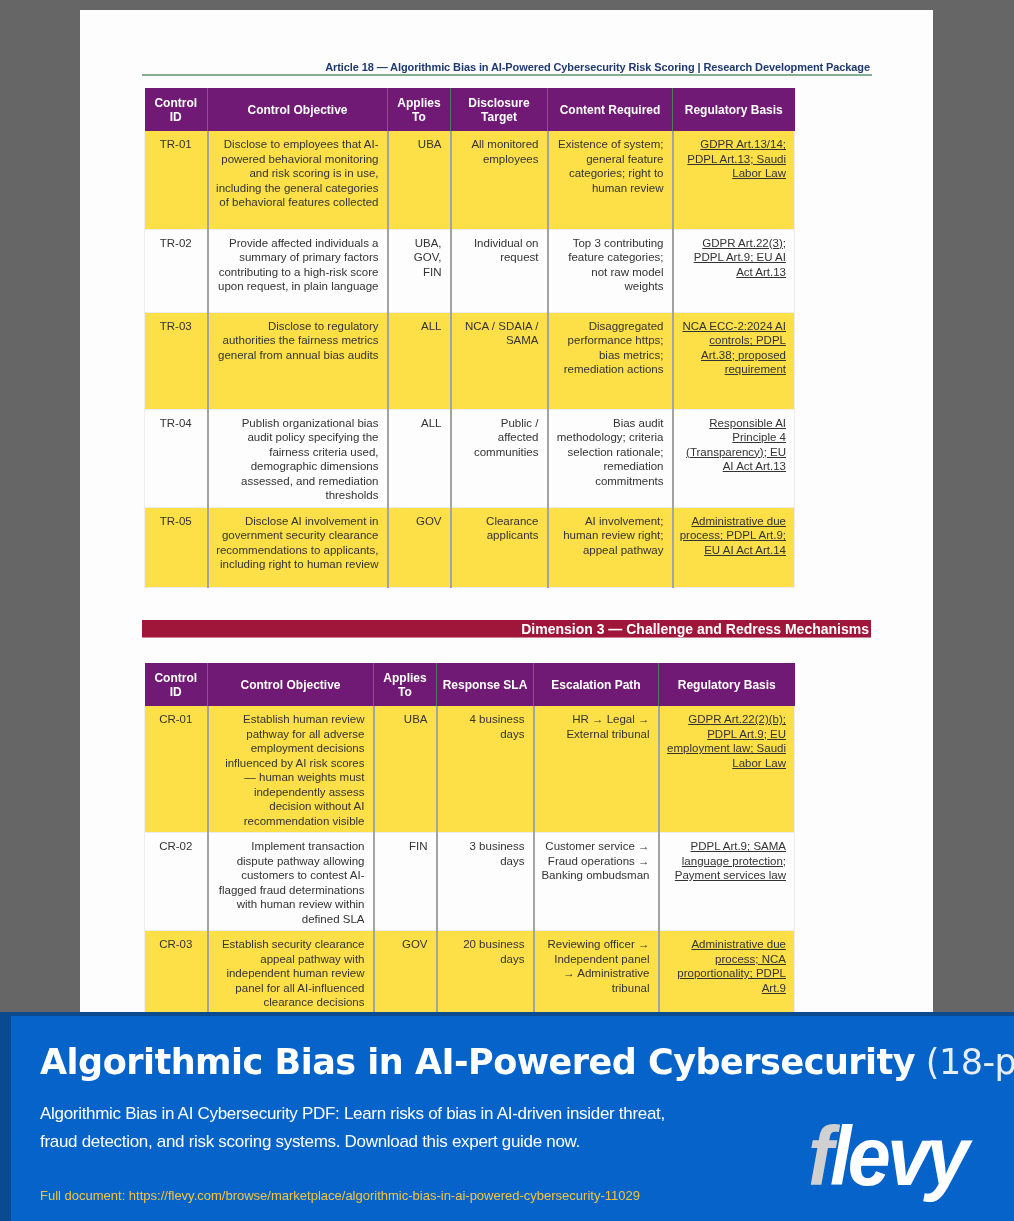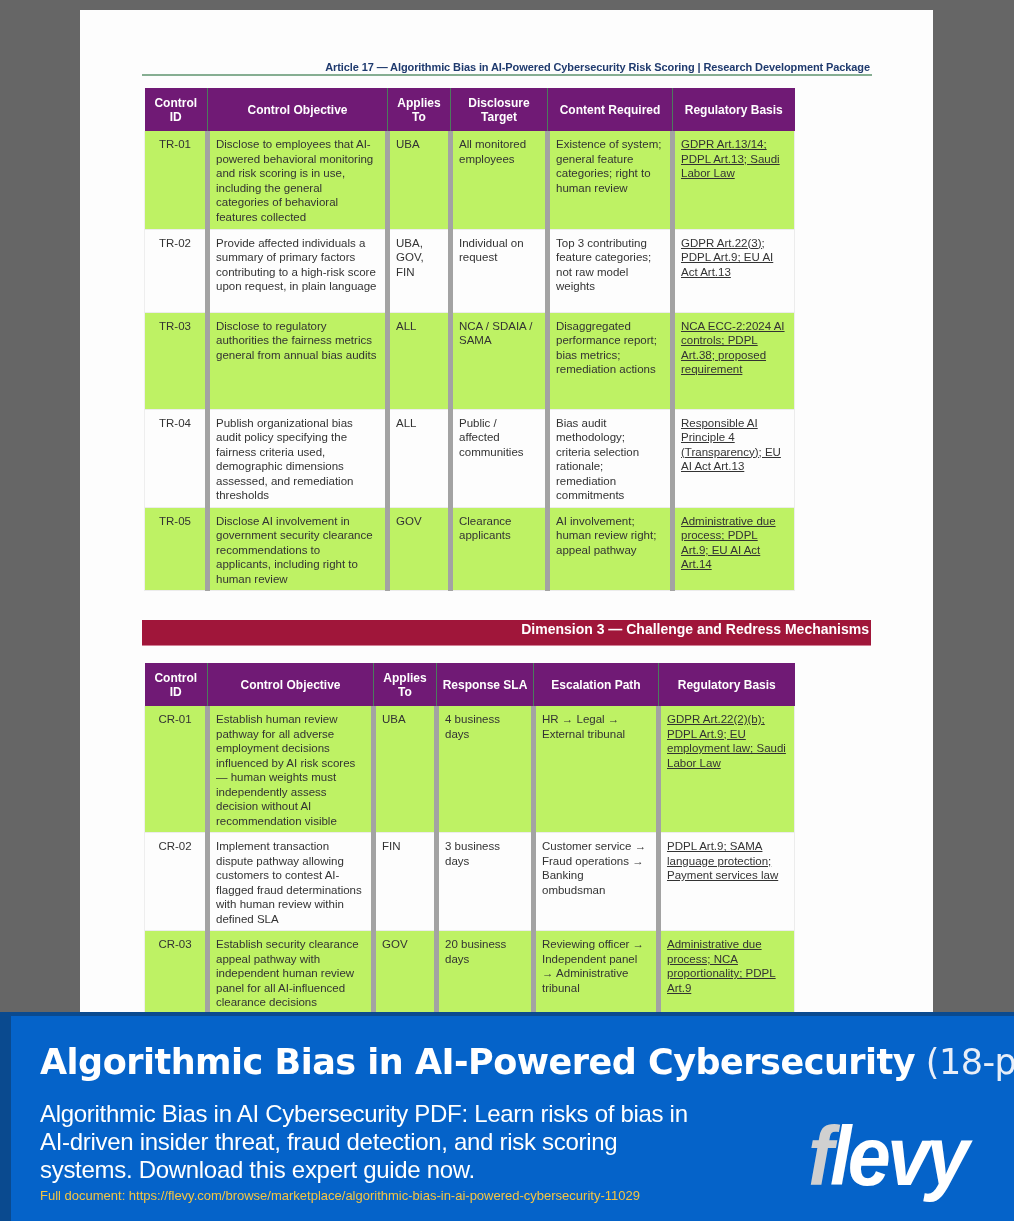--- a/index.html
+++ b/index.html
@@ -21,69 +21,69 @@
     position: absolute; border-collapse: collapse; table-layout: fixed;
     font-size: 11.5px; color: #333;
   }
   table.grid th {
     background: #701a75; color: #fff; font-weight: bold; font-size: 12px;
     text-align: center; vertical-align: middle; line-height: 14px;
     border-left: 1px solid #4c7b5d; padding: 0 4px; height: 43px;
   }
   table.grid th:first-child { border-left: none; }
   table.grid td {
-    vertical-align: top; line-height: 14.5px;
-    padding: 6px 8px 4px 6px; border-left: 5px solid #a3a3a3;
+    vertical-align: top; text-align: right; line-height: 14.5px;
+    padding: 6px 8px 4px 6px; border-left: 2px solid #a3a3a3;
     border-bottom: 1px solid #ececec;
   }
   table.grid td:first-child { text-align: center; padding-left: 2px; padding-right: 2px; border-left: 1px solid #eeeeee; }
   table.grid td:last-child { border-right: 1px solid #ececec; text-decoration: underline; }
-  table.grid tr.shade td { background: #bef264; }
+  table.grid tr.shade td { background: #fde047; }
 
   #table1 { left: 64px; top: 78px; width: 650px; }
   #table2 { left: 64px; top: 653px; width: 650px; }
 
   .dimension-bar {
-    position: absolute; left: 62px; top: 610px; width: 729px; height: 26px;
+    position: absolute; left: 62px; top: 610px; width: 729px; height: 18px;
     background: #a0163a; color: #fff; font-weight: bold; font-size: 14px;
     text-align: right; padding-right: 2px; line-height: 18px;
     border-bottom: 1px solid #d27f95;
   }
 
   .banner {
     position: absolute; left: 0; top: 1012px; width: 1014px; height: 209px;
     background: #0563c9; border-left: 11px solid #0a4a8f; border-top: 4px solid #0a4a8f;
     overflow: hidden;
   }
   .banner-title {
     position: absolute; left: 29px; top: 26px; white-space: nowrap;
     font-family: "DejaVu Sans", sans-serif; font-size: 35px; color: #fff; letter-spacing: -0.5px;
   }
   .banner-title b { font-weight: bold; }
   .banner-title span.light { font-weight: normal; color: #e8eef8; }
   .banner-desc {
     position: absolute; left: 29px; top: 84px; width: 660px;
-    font-size: 24px; line-height: 28px; color: #fff; letter-spacing: -0.3px;
+    font-size: 17px; line-height: 28px; color: #fff; letter-spacing: -0.3px;
   }
   .banner-url {
     position: absolute; left: 29px; top: 172px; font-size: 13px; color: #f5c542; white-space: nowrap;
   }
   .flevy-logo {
     position: absolute; left: 797px; top: 98px; font-size: 84px; font-weight: bold; font-style: italic;
     font-family: "Liberation Sans", sans-serif; letter-spacing: -4px; line-height: 84px;
     transform: scaleX(0.92); transform-origin: left;
   }
   .flevy-logo .f { color: #d0d0d0; }
   .flevy-logo .rest { color: #ffffff; }
 </style>
 </head>
 <body>
 
 <div class="page">
-  <div class="running-header">Article 17 — Algorithmic Bias in AI-Powered Cybersecurity Risk Scoring | Research Development Package</div>
+  <div class="running-header">Article 18 — Algorithmic Bias in AI-Powered Cybersecurity Risk Scoring | Research Development Package</div>
 
   <table class="grid" id="table1">
     <colgroup>
       <col style="width:63px">
         <col style="width:180px">
         <col style="width:63px">
         <col style="width:97px">
         <col style="width:125px">
         <col style="width:122px">
     </colgroup>
@@ -112,21 +112,21 @@
         <td>UBA, GOV, FIN</td>
         <td>Individual on request</td>
         <td>Top 3 contributing feature categories; not raw model weights</td>
         <td>GDPR Art.22(3); PDPL Art.9; EU AI Act Art.13</td>
       </tr>
       <tr class="shade" style="height:97px">
         <td>TR-03</td>
         <td>Disclose to regulatory authorities the fairness metrics general from annual bias audits</td>
         <td>ALL</td>
         <td>NCA / SDAIA / SAMA</td>
-        <td>Disaggregated performance report; bias metrics; remediation actions</td>
+        <td>Disaggregated performance https; bias metrics; remediation actions</td>
         <td>NCA ECC-2:2024 AI controls; PDPL Art.38; proposed requirement</td>
       </tr>
       <tr style="height:98px">
         <td>TR-04</td>
         <td>Publish organizational bias audit policy specifying the fairness criteria used, demographic dimensions assessed, and remediation thresholds</td>
         <td>ALL</td>
         <td>Public / affected communities</td>
         <td>Bias audit methodology; criteria selection rationale; remediation commitments</td>
         <td>Responsible AI Principle 4 (Transparency); EU AI Act Art.13</td>
       </tr>

